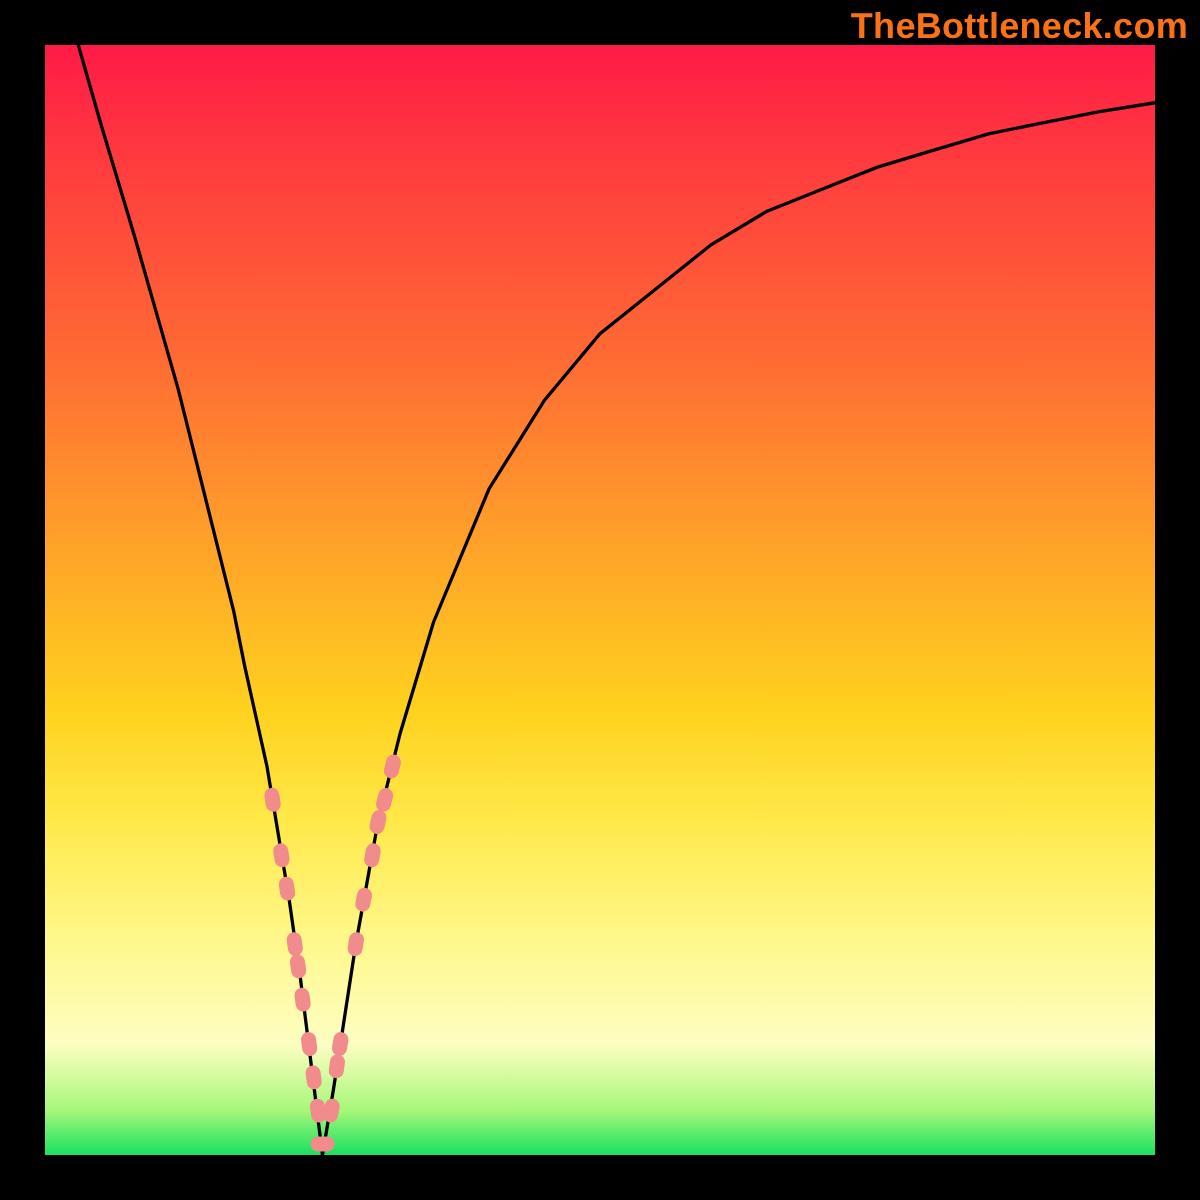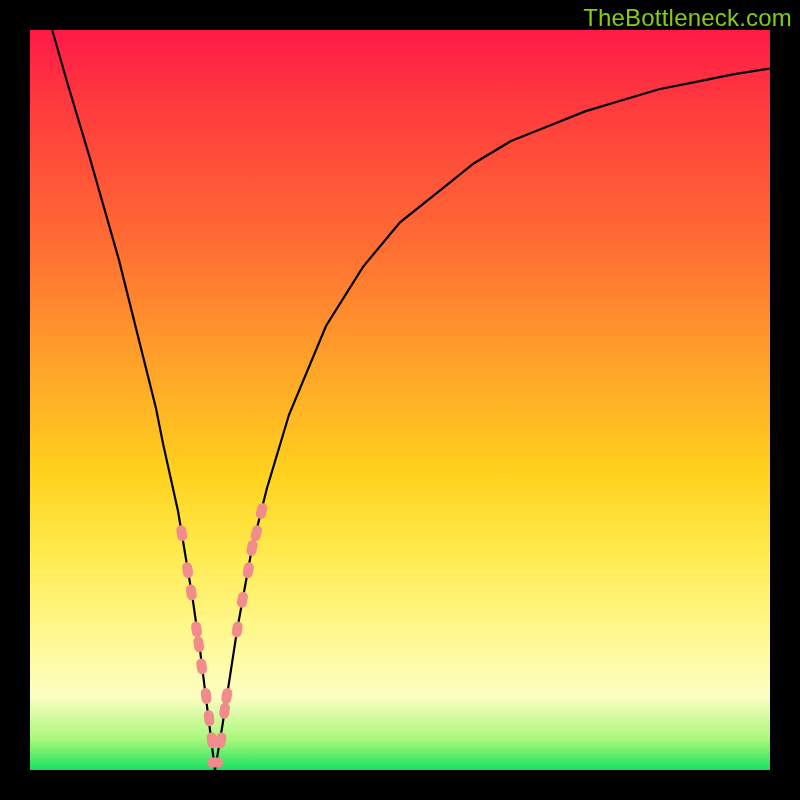--- a/index.html
+++ b/index.html
@@ -37,24 +37,24 @@
       #fff787 80%,
       #fdfec2 90%,
       #a6f77a 96%,
       #18e060 100%
     );
   }
   .watermark {
     position: absolute;
     top: 4px;
     right: 8px;
-    color: #84cc16;
+    color: #f97316;
     font-size: 24px;
     letter-spacing: 0.2px;
-    font-weight: 400;
+    font-weight: 700;
     user-select: none;
   }
   svg.curve {
     position: absolute;
     left: 0;
     top: 0;
     width: 740px;
     height: 740px;
     overflow: visible;
   }

